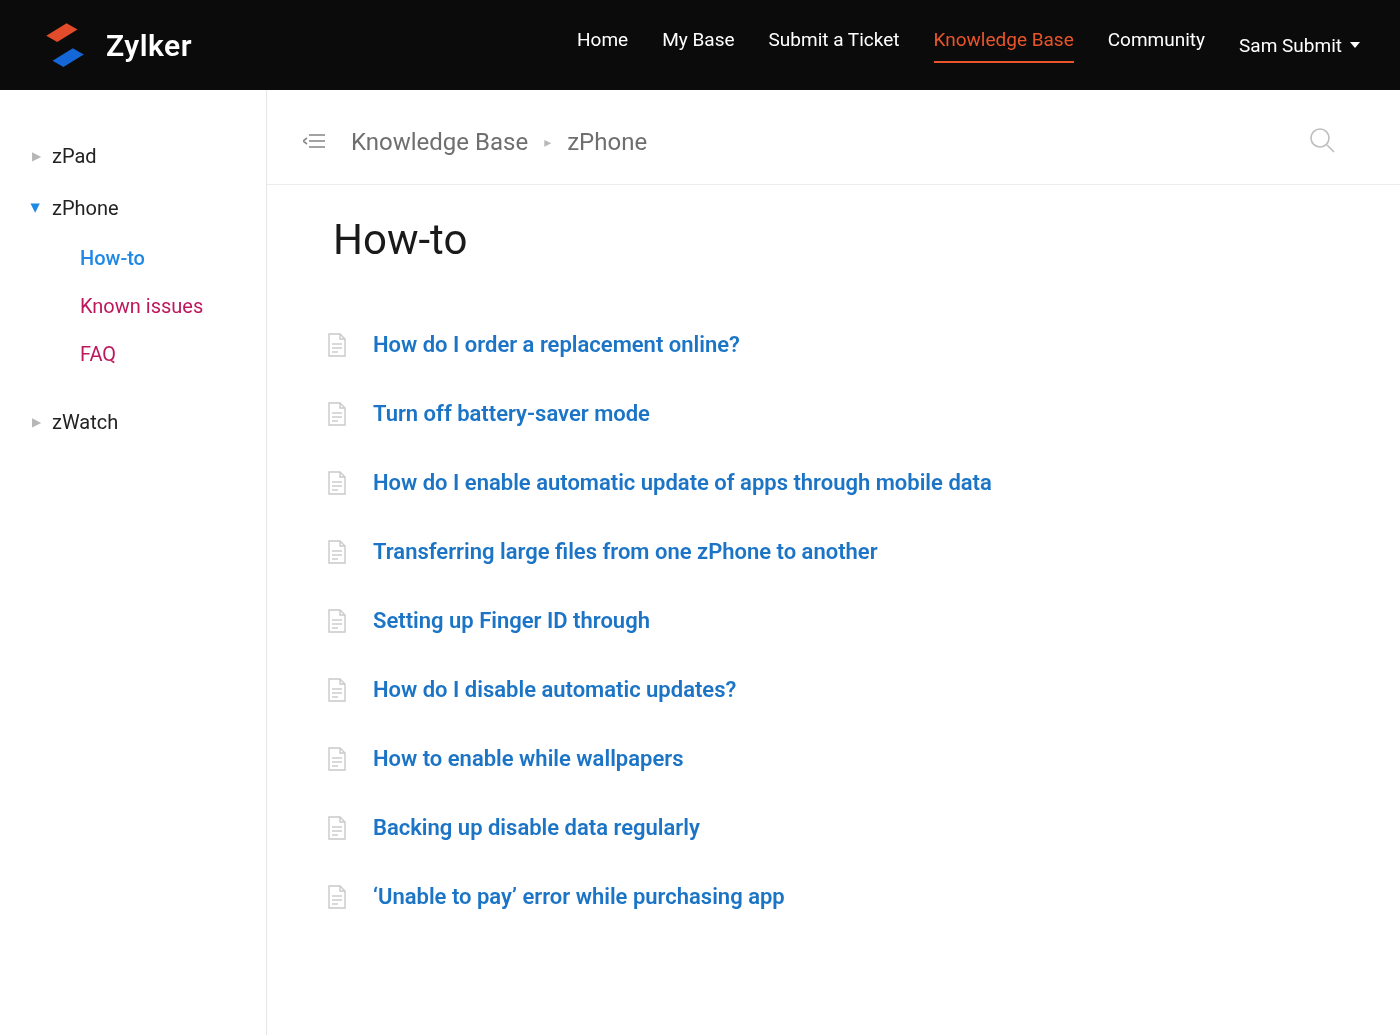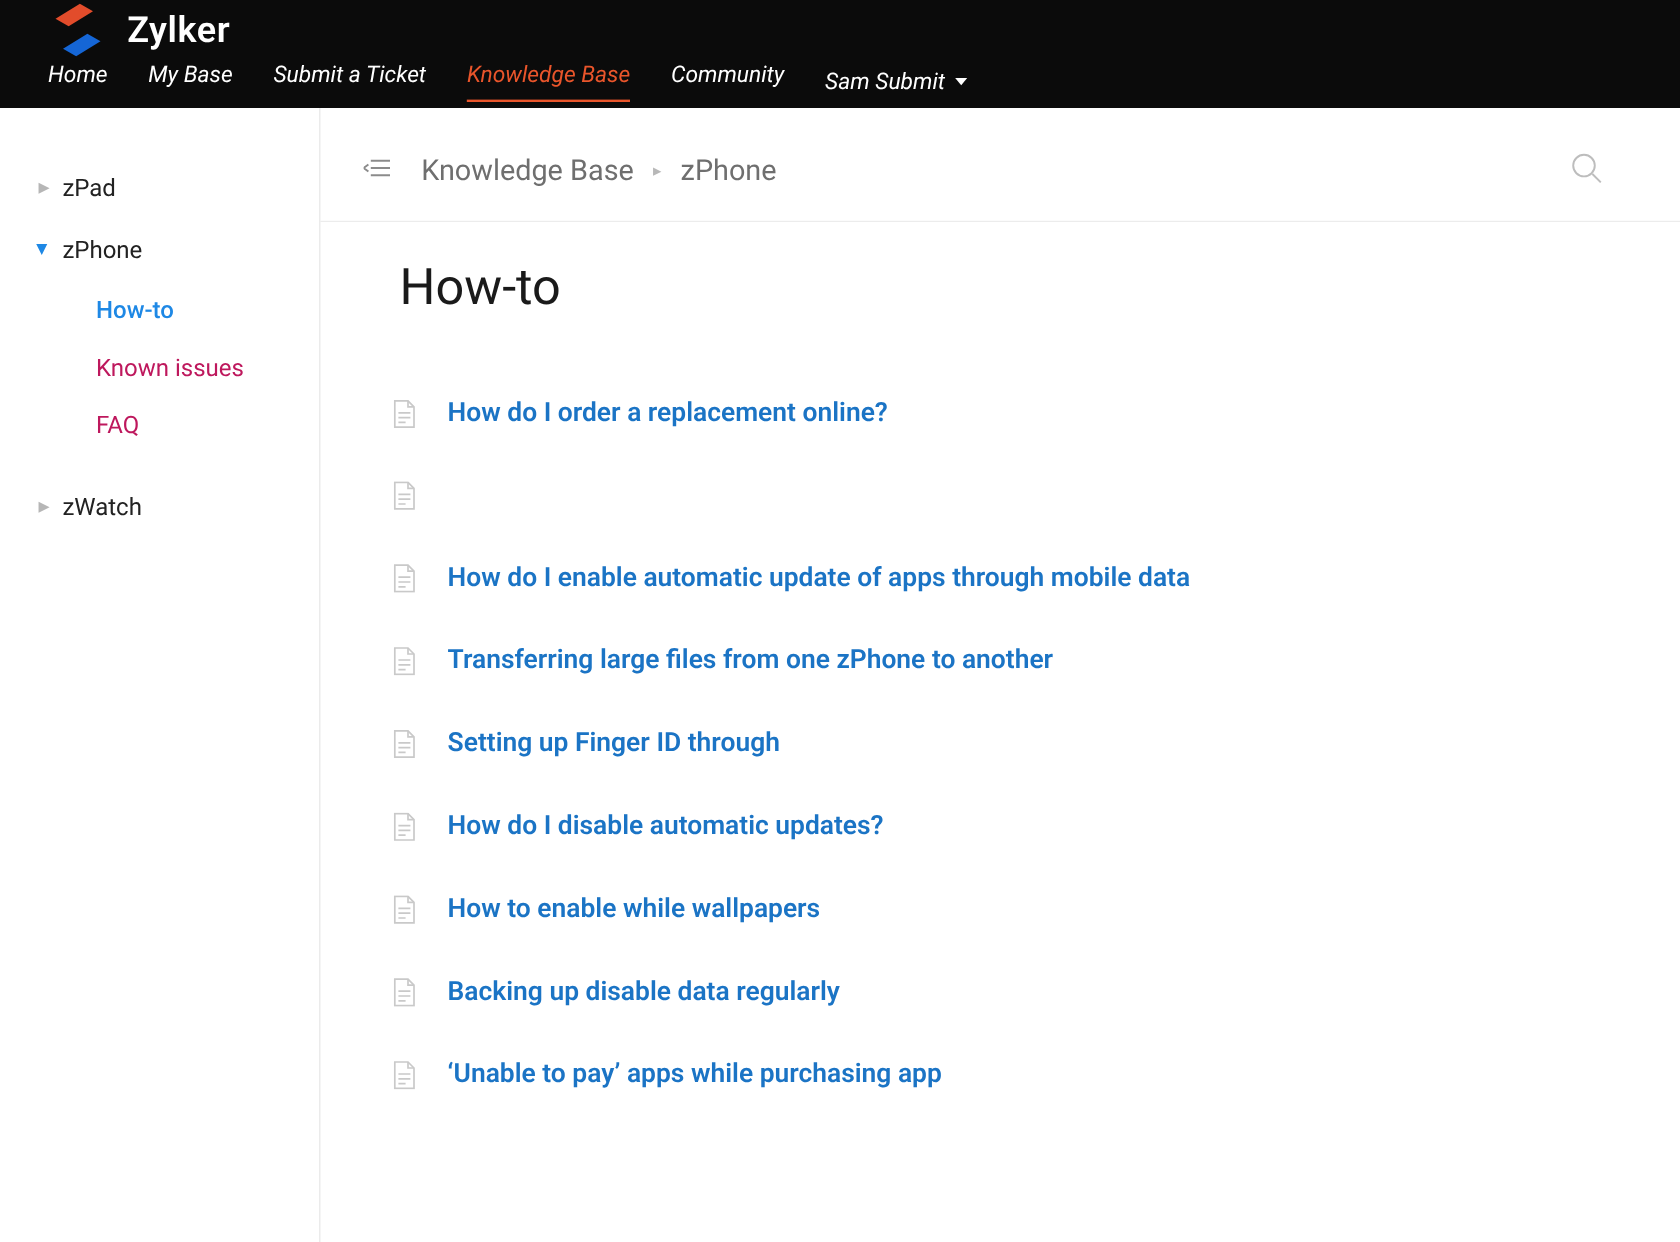--- a/index.html
+++ b/index.html
@@ -11,41 +11,39 @@
       overflow: hidden;
     }
 
     
     .topbar {
       background: #0b0b0b;
       height: 90px;
       display: flex;
       padding: 0 40px 0 40px;
       color: #fff;
-      flex-direction: column;
     }
     .brand {
       display: flex;
       align-items: center;
       gap: 16px;
       margin-right: auto;
     }
     .brand-name {
       font-size: 30px;
       font-weight: 600;
       letter-spacing: 0.5px;
     }
     .brand-logo { width: 50px; height: 50px; }
 
     .nav {
       display: flex;
       align-items: center;
       gap: 34px;
       font-size: 19px;
-      font-style: italic;
     }
     .nav-link {
       color: #fff;
       cursor: pointer;
       padding-bottom: 10px;
       border-bottom: 2px solid transparent;
     }
     .nav-link.active {
       color: #e9552b;
       border-bottom-color: #e9552b;
@@ -265,20 +263,21 @@
         <li class="article">
           <span class="doc-icon">
             <svg viewBox="0 0 20 24" fill="none" stroke="#c9c9c9" stroke-width="1.4">
                 <path d="M2 1h11l5 5v17H2z"></path>
                 <path d="M13 1v5h5"></path>
                 <line x1="5" y1="11" x2="15" y2="11"></line>
                 <line x1="5" y1="15" x2="15" y2="15"></line>
                 <line x1="5" y1="19" x2="11" y2="19"></line>
               </svg>
           </span>
+          <a class="article-link">Turn off battery-saver mode</a>
         </li>
         <li class="article">
           <span class="doc-icon">
             <svg viewBox="0 0 20 24" fill="none" stroke="#c9c9c9" stroke-width="1.4">
                 <path d="M2 1h11l5 5v17H2z"></path>
                 <path d="M13 1v5h5"></path>
                 <line x1="5" y1="11" x2="15" y2="11"></line>
                 <line x1="5" y1="15" x2="15" y2="15"></line>
                 <line x1="5" y1="19" x2="11" y2="19"></line>
               </svg>
@@ -348,19 +347,19 @@
         <li class="article">
           <span class="doc-icon">
             <svg viewBox="0 0 20 24" fill="none" stroke="#c9c9c9" stroke-width="1.4">
                 <path d="M2 1h11l5 5v17H2z"></path>
                 <path d="M13 1v5h5"></path>
                 <line x1="5" y1="11" x2="15" y2="11"></line>
                 <line x1="5" y1="15" x2="15" y2="15"></line>
                 <line x1="5" y1="19" x2="11" y2="19"></line>
               </svg>
           </span>
-          <a class="article-link">‘Unable to pay’ apps while purchasing app</a>
+          <a class="article-link">‘Unable to pay’ error while purchasing app</a>
         </li>
       </ul>
     </div>
 
   </main>
 </div>
 
 </body></html>

